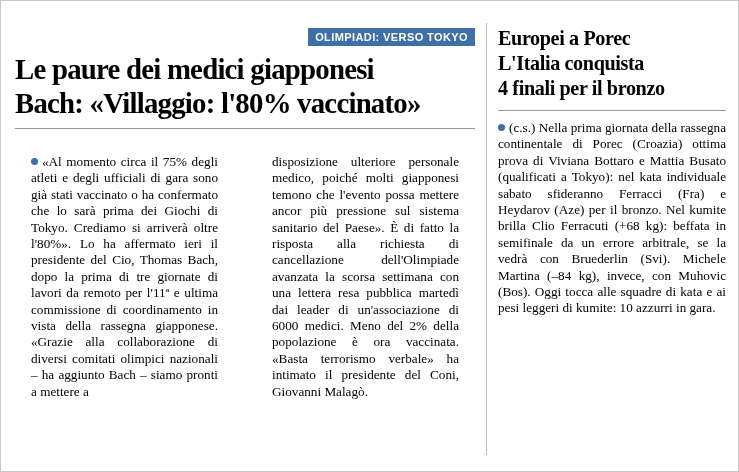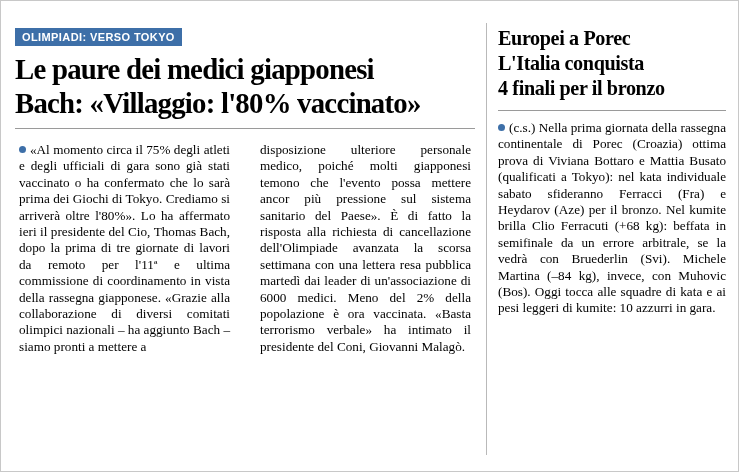--- a/index.html
+++ b/index.html
@@ -50,21 +50,21 @@
     background: #3d6fa8;
     color: #ffffff;
     font-family: "Liberation Sans", sans-serif;
     font-weight: bold;
     font-size: 11px;
     letter-spacing: 0.4px;
     padding: 3px 7px 3px 7px;
     line-height: 12px;
     text-transform: uppercase;
   }
-  .kicker-wrap-left { margin-bottom: 7px; }
+  .kicker-wrap-left { margin-bottom: 7px; text-align: right; }
   .kicker-wrap-right { margin-bottom: 7px; }
 
   .headline-left {
     font-family: "Liberation Serif", serif;
     font-weight: bold;
     font-size: 30px;
     line-height: 31px;
     letter-spacing: -0.8px;
     margin: 0 0 3px 0;
     transform: scaleX(0.96);
@@ -93,21 +93,21 @@
     gap: 22px;
   }
   .col {
     width: 219px;
     font-size: 13.2px;
     line-height: 16.4px;
     text-align: justify;
     text-justify: inter-word;
     hyphens: auto;
   }
-  .col p { margin: 4px; }
+  .col p { margin: 16px; }
   .col-right-body {
     margin-top: 9px;
     width: 228px;
     font-size: 13.2px;
     line-height: 16.4px;
     text-align: justify;
     hyphens: auto;
   }
   .col-right-body p { margin: 0; }
   .bullet {

